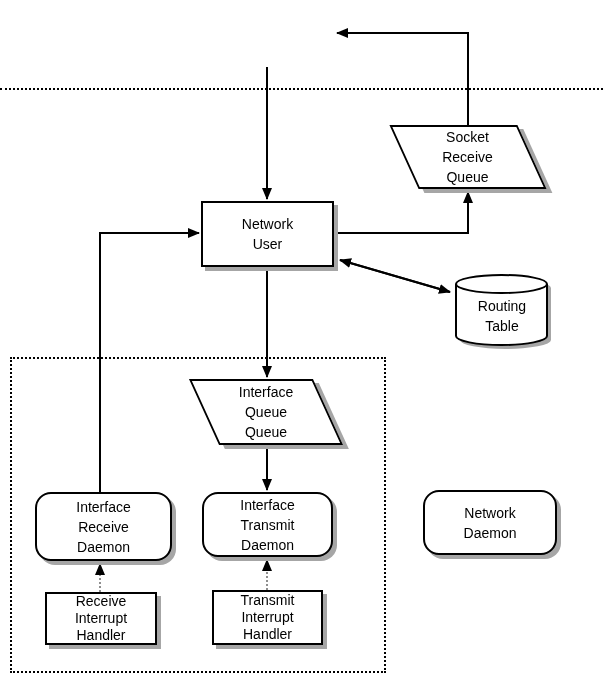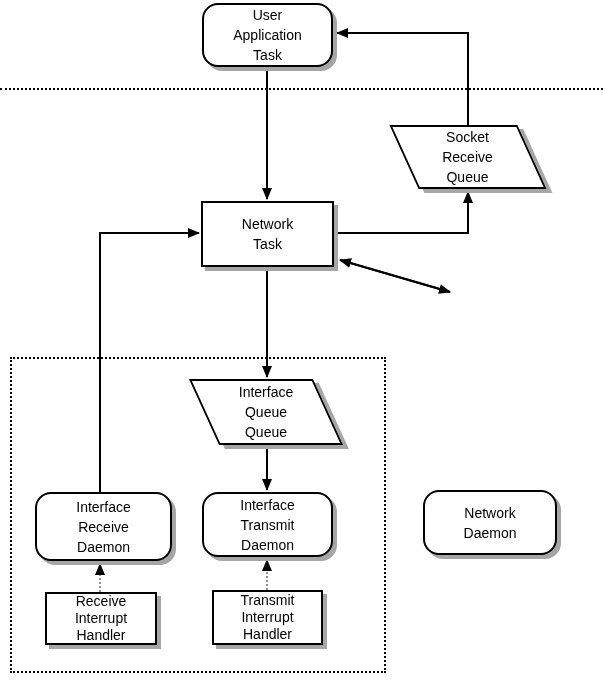--- a/index.html
+++ b/index.html
@@ -57,40 +57,46 @@
     <path d="M334,233 H468 V192" fill="none" stroke="#000" stroke-width="2" marker-end="url(#arrow)"></path>
     <path d="M340,260 L450,292" fill="none" stroke="#000" stroke-width="2" marker-end="url(#arrow)"></path>
     <path d="M450,292 L340,260" fill="none" stroke="#000" stroke-width="2" marker-end="url(#arrow)"></path>
     <path d="M267,267 V377" fill="none" stroke="#000" stroke-width="2" marker-end="url(#arrow)"></path>
     <path d="M267,445 V490" fill="none" stroke="#000" stroke-width="2" marker-end="url(#arrow)"></path>
     <path d="M100,492 V233 H199" fill="none" stroke="#000" stroke-width="2" marker-end="url(#arrow)"></path>
     <path d="M100,592 V564" fill="none" stroke="#444" stroke-width="1.2" stroke-dasharray="2 2" marker-end="url(#arrow)"></path>
     <path d="M267,590 V560" fill="none" stroke="#444" stroke-width="1.2" stroke-dasharray="2 2" marker-end="url(#arrow)"></path>
   </svg>
 
-  <div class="node rounded" style="left:202px;top:3px;width:131px;height:64px">
-    <span class="line-txt">User</span>
-    <span class="line-txt">Application</span>
-    <span class="line-txt">Task</span>
-  </div>
 
   <div class="pgroup" style="left:389px;top:125px;width:157px;height:64px">
     <div class="pshape" style="left:15px;top:0;width:128px;height:64px"></div>
     <div class="plabel">
       <span class="line-txt">Socket</span>
       <span class="line-txt">Receive</span>
       <span class="line-txt">Queue</span>
     </div>
   </div>
 
   <div class="node" style="left:201px;top:201px;width:133px;height:66px">
     <span class="line-txt">Network</span>
-    <span class="line-txt">Task</span>
+    <span class="line-txt">User</span>
   </div>
 
+  <div class="cyl" style="left:452px;top:274px;width:100px;height:76px">
+    <svg width="100" height="76" viewBox="0 0 100 76">
+      <path d="M8,14 A45.5,9 0 0 1 99,14 V66 A45.5,9 0 0 1 8,66 Z" fill="#a6a6a6" stroke="none"></path>
+      <path d="M4,10 V62 A45.5,9 0 0 0 95,62 V10" fill="#fff" stroke="#000" stroke-width="2"></path>
+      <ellipse cx="49.5" cy="10" rx="45.5" ry="9" fill="#fff" stroke="#000" stroke-width="2"></ellipse>
+    </svg>
+    <div class="plabel">
+      <span class="line-txt">Routing</span>
+      <span class="line-txt">Table</span>
+    </div>
+  </div>
 
   <div class="pgroup" style="left:189px;top:379px;width:154px;height:66px">
     <div class="pshape" style="left:15px;top:0;width:124px;height:66px"></div>
     <div class="plabel">
       <span class="line-txt">Interface</span>
       <span class="line-txt">Queue</span>
       <span class="line-txt">Queue</span>
     </div>
   </div>
 

